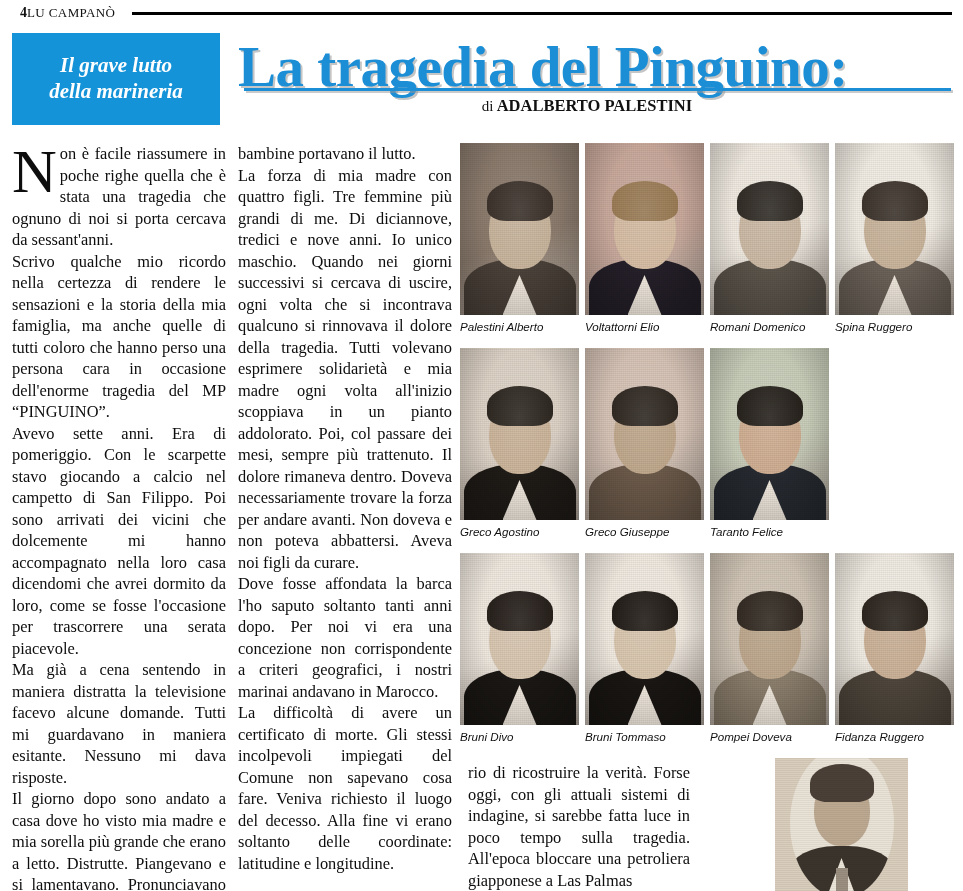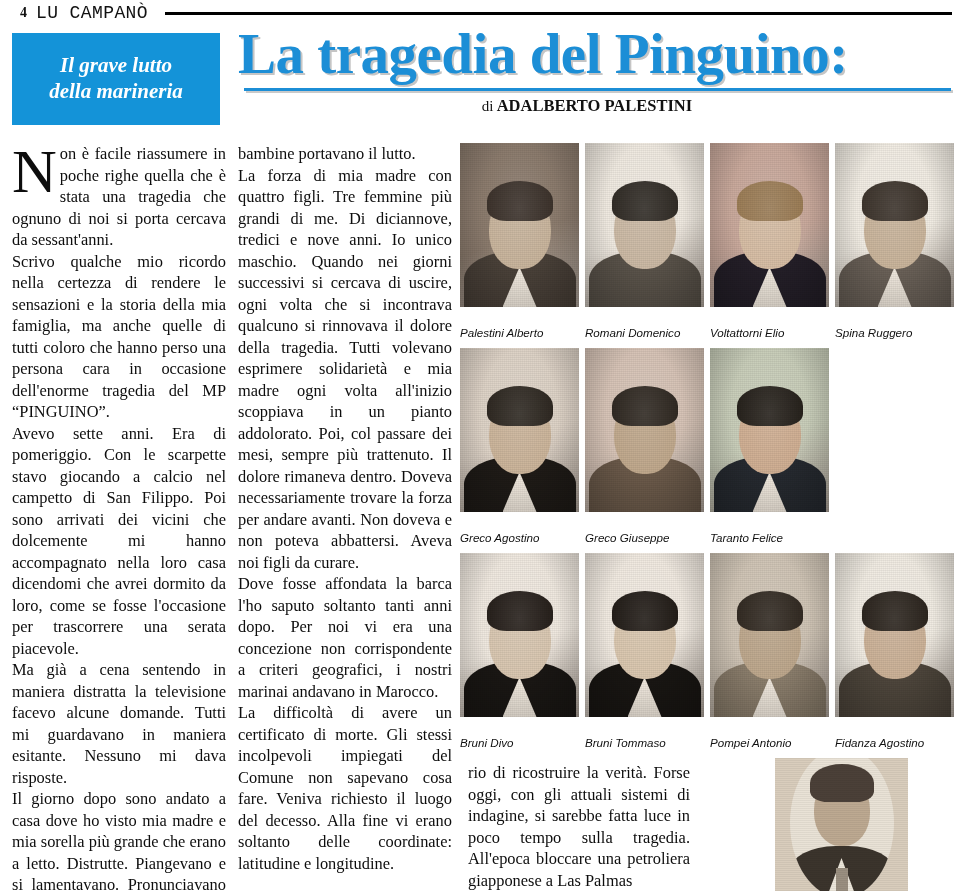--- a/index.html
+++ b/index.html
@@ -27,23 +27,22 @@
     align-items: center;
   }
   .masthead-page {
     font-family: "Liberation Serif", serif;
     font-weight: bold;
     font-size: 14px;
     margin-left: 20px;
     letter-spacing: 0;
   }
   .masthead-title {
-    font-family: Liberation Mono, monospace;
-    font-size: 18px;
-    margin-left: 9px;
+    font-family: Liberation Serif, serif;
+    font-size: 13px;
     letter-spacing: 0.4px;
   }
   .masthead-rule {
     flex: 1;
     height: 3px;
     background: #000000;
     margin-left: 17px;
     margin-right: 11px;
   }
 
@@ -70,21 +69,21 @@
     font-size: 21px;
     line-height: 26px;
     white-space: nowrap;
     text-align: center;
   }
 
   
   .headline {
     position: absolute;
     left: 238px;
-    top: 24px;
+    top: 37px;
     width: 720px;
     font-family: "Liberation Serif", serif;
     font-weight: bold;
     font-size: 57px;
     line-height: 60px;
     color: #1c8ed6;
     letter-spacing: -0.5px;
     text-shadow: 2px 2px 0 rgba(150,150,150,0.55);
     white-space: nowrap;
   }
@@ -185,21 +184,21 @@
     height: 172px;
     position: relative;
     overflow: hidden;
     background: #cfc3b8;
   }
   .photo-caption {
     font-family: "Liberation Sans", sans-serif;
     font-style: italic;
     font-size: 11.6px;
     line-height: 14px;
-    padding-top: 19px;
+    padding-top: 5px;
     color: #111111;
     white-space: nowrap;
   }
 
   
   .portrait {
     position: absolute;
     inset: 0;
   }
   .p-bg { position: absolute; inset: 0; }
@@ -385,47 +384,47 @@
             <div class="p-hair" style="background: rgb(58, 48, 41); top: 38px;"></div>
             <div class="p-vig"></div>
             <div class="p-grain"></div>
           </div>
         </div>
         <div class="photo-caption">Palestini Alberto</div>
       </div>
       <div class="photo-cell">
         <div class="photo-frame">
           <div class="portrait">
+            <div class="p-bg" style="background: linear-gradient(160deg, rgb(201, 169, 156) 0%, rgb(201, 169, 156) 55%, rgba(0, 0, 0, 0.12) 100%);"></div>
+            <div class="p-body" style="background: rgb(36, 31, 40);"></div>
+            <div class="p-collar"></div>
+            <div class="p-head" style="background: rgb(214, 189, 164); top: 46px;"></div>
+            <div class="p-hair" style="background: rgb(154, 123, 84); top: 38px;"></div>
+            <div class="p-vig"></div>
+            <div class="p-grain"></div>
+          </div>
+        </div>
+        <div class="photo-caption">Voltattorni Elio</div>
+      </div>
+      <div class="photo-cell">
+        <div class="photo-frame">
+          <div class="portrait">
             <div class="p-bg" style="background: linear-gradient(160deg, rgb(239, 233, 224) 0%, rgb(239, 233, 224) 55%, rgba(0, 0, 0, 0.12) 100%);"></div>
             <div class="p-body" style="background: rgb(90, 83, 74);"></div>
             <div class="p-head" style="background: rgb(203, 185, 164); top: 46px;"></div>
             <div class="p-hair" style="background: rgb(47, 42, 36); top: 38px;"></div>
             <div class="p-vig"></div>
             <div class="p-grain"></div>
           </div>
         </div>
         <div class="photo-caption">Romani Domenico</div>
       </div>
       <div class="photo-cell">
         <div class="photo-frame">
           <div class="portrait">
-            <div class="p-bg" style="background: linear-gradient(160deg, rgb(201, 169, 156) 0%, rgb(201, 169, 156) 55%, rgba(0, 0, 0, 0.12) 100%);"></div>
-            <div class="p-body" style="background: rgb(36, 31, 40);"></div>
-            <div class="p-collar"></div>
-            <div class="p-head" style="background: rgb(214, 189, 164); top: 46px;"></div>
-            <div class="p-hair" style="background: rgb(154, 123, 84); top: 38px;"></div>
-            <div class="p-vig"></div>
-            <div class="p-grain"></div>
-          </div>
-        </div>
-        <div class="photo-caption">Voltattorni Elio</div>
-      </div>
-      <div class="photo-cell">
-        <div class="photo-frame">
-          <div class="portrait">
             <div class="p-bg" style="background: linear-gradient(160deg, rgb(241, 236, 227) 0%, rgb(241, 236, 227) 55%, rgba(0, 0, 0, 0.12) 100%);"></div>
             <div class="p-body" style="background: rgb(106, 97, 88);"></div>
             <div class="p-collar"></div>
             <div class="p-head" style="background: rgb(201, 180, 155); top: 46px;"></div>
             <div class="p-hair" style="background: rgb(59, 50, 42); top: 38px;"></div>
             <div class="p-vig"></div>
             <div class="p-grain"></div>
           </div>
         </div>
         <div class="photo-caption">Spina Ruggero</div>
@@ -508,34 +507,34 @@
           <div class="portrait">
             <div class="p-bg" style="background: linear-gradient(160deg, rgb(207, 196, 181) 0%, rgb(207, 196, 181) 55%, rgba(0, 0, 0, 0.12) 100%);"></div>
             <div class="p-body" style="background: rgb(139, 126, 108);"></div>
             <div class="p-collar"></div>
             <div class="p-head" style="background: rgb(189, 167, 140); top: 46px;"></div>
             <div class="p-hair" style="background: rgb(48, 40, 32); top: 38px;"></div>
             <div class="p-vig"></div>
             <div class="p-grain"></div>
           </div>
         </div>
-        <div class="photo-caption">Pompei Antonio</div>
+        <div class="photo-caption">Pompei Doveva</div>
       </div>
       <div class="photo-cell">
         <div class="photo-frame">
           <div class="portrait">
             <div class="p-bg" style="background: linear-gradient(160deg, rgb(240, 235, 226) 0%, rgb(240, 235, 226) 55%, rgba(0, 0, 0, 0.12) 100%);"></div>
             <div class="p-body" style="background: rgb(78, 70, 60);"></div>
             <div class="p-head" style="background: rgb(203, 177, 151); top: 46px;"></div>
             <div class="p-hair" style="background: rgb(42, 35, 28); top: 38px;"></div>
             <div class="p-vig"></div>
             <div class="p-grain"></div>
           </div>
         </div>
-        <div class="photo-caption">Fidanza Agostino</div>
+        <div class="photo-caption">Fidanza Ruggero</div>
       </div>
     </div>
   </div>
 
 <div class="bottom-portrait">
   <div class="bp-oval">
     <div class="bp-suit"></div>
     <div class="bp-shirt"></div>
     <div class="bp-tie"></div>
     <div class="bp-head"></div>

